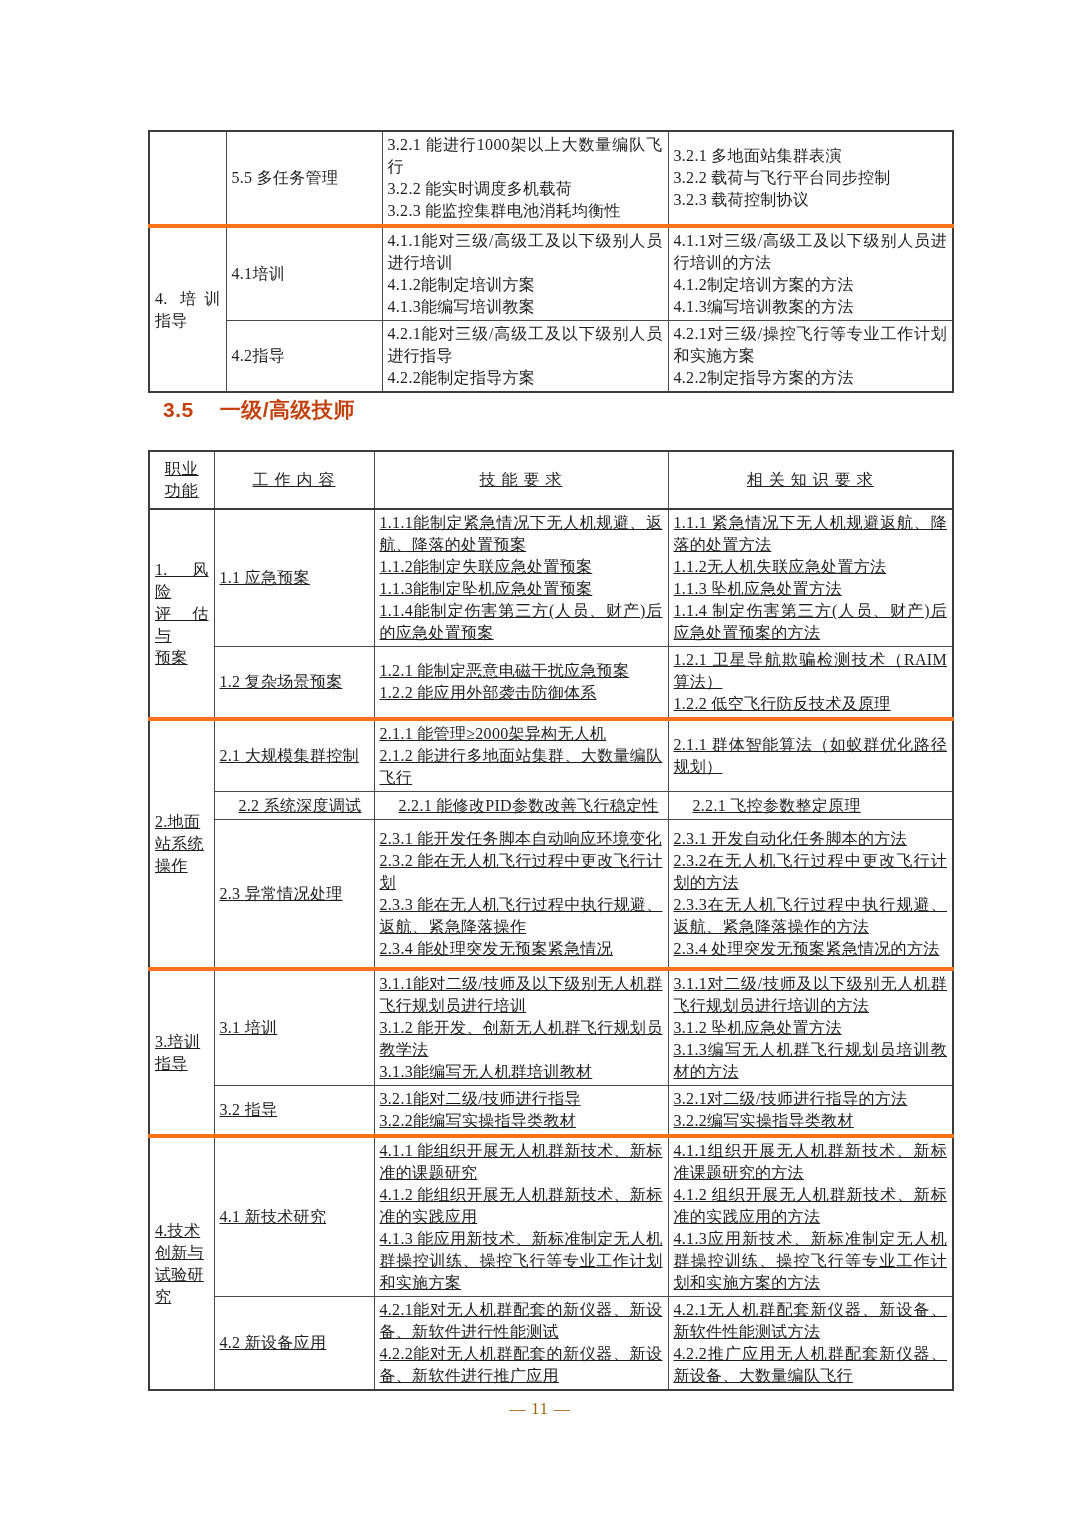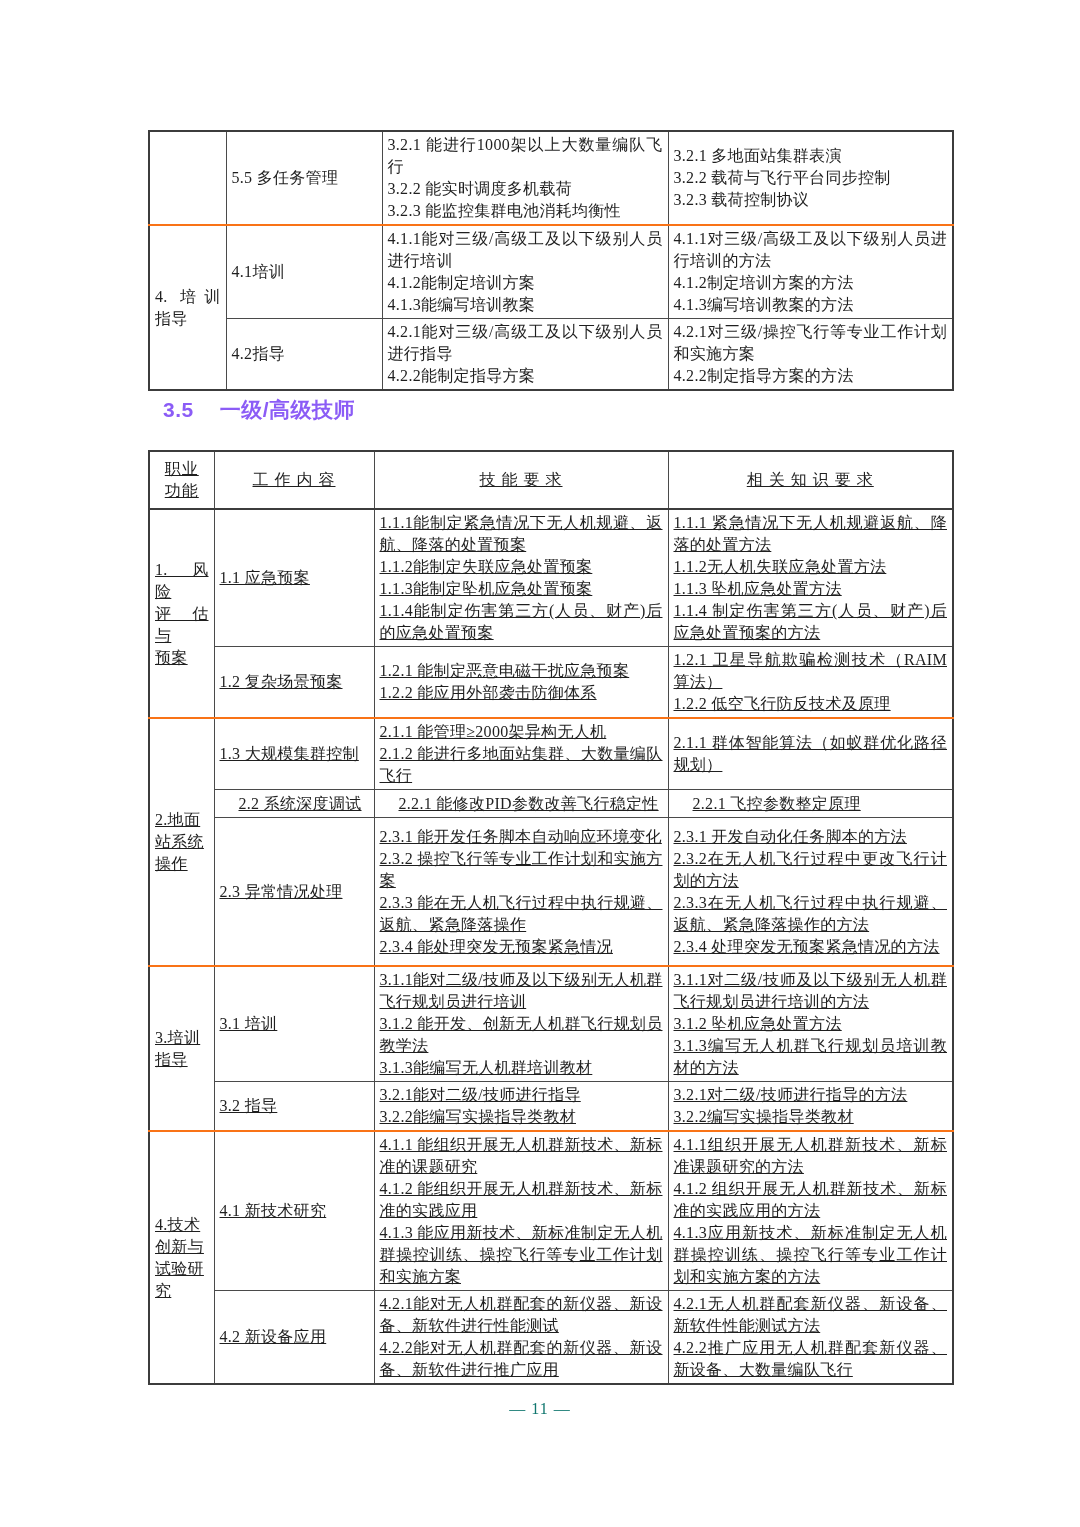--- a/index.html
+++ b/index.html
@@ -22,46 +22,46 @@
     border: 1px solid #4a4a4a;
     font-size: 16px;
     line-height: 22px;
     padding: 2px 5px;
     vertical-align: middle;
     white-space: pre-line;
     text-align: justify;
     letter-spacing: 0.3px;
     overflow: hidden;
   }
-  tr.group-start > td { border-top: 2px solid #f97316; }
+  tr.group-start > td { border-top: 4px solid #f97316; }
   tr.header-row > td {
     text-align: center;
     border-bottom: 2px solid #3c3c3c;
     letter-spacing: 1px;
   }
   td.func-cell { padding: 2px 2px 2px 3px; }
   #top-table   { top: 130px; left: 148px; width: 804px; }
   #main-table  { top: 450px; left: 148px; width: 804px; text-decoration: underline; }
   .section-heading {
     position: absolute;
     top: 396px; left: 163px;
     font-family: "Liberation Sans", "DejaVu Sans", sans-serif;
     font-weight: bold;
     font-size: 21px;
-    color: #8b5cf6;
+    color: #c2410c;
     letter-spacing: 0.5px;
     text-align: center;
   }
   .section-heading .sec-num { margin-right: 26px; }
   .page-footer {
     position: absolute;
     top: 1400px; left: 0; width: 100%;
     text-align: center;
     font-size: 16px;
-    color: #0f766e;
+    color: #a16207;
     letter-spacing: 1px;
   }
   
   #top-table  tr.tr0 td { height: 84px; }
   #top-table  tr.tr1 td { height: 85px; }
   #top-table  tr.tr2 td { height: 61px; }
   #main-table tr.trh td { height: 52px; }
   #main-table tr.tr0 td { height: 129px; }
   #main-table tr.tr1 td { height: 57px; }
   #main-table tr.tr2 td { height: 65px; }
@@ -152,34 +152,34 @@
         <td>1.2 复杂场景预案</td>
         <td>1.2.1 能制定恶意电磁干扰应急预案
 1.2.2 能应用外部袭击防御体系</td>
         <td>1.2.1 卫星导航欺骗检测技术（RAIM算法）
 1.2.2 低空飞行防反技术及原理</td>
       </tr>
       <tr class="tr2 group-start">
         <td class="func-cell" rowspan="3">2.地面
 站系统
 操作</td>
-        <td>1.3 大规模集群控制</td>
+        <td>2.1 大规模集群控制</td>
         <td>2.1.1 能管理≥2000架异构无人机
 2.1.2 能进行多地面站集群、大数量编队飞行</td>
         <td>2.1.1 群体智能算法（如蚁群优化路径规划）</td>
       </tr>
       <tr class="tr3">
         <td>2.2 系统深度调试</td>
         <td>2.2.1 能修改PID参数改善飞行稳定性</td>
         <td>2.2.1 飞控参数整定原理</td>
       </tr>
       <tr class="tr4">
         <td>2.3 异常情况处理</td>
         <td>2.3.1 能开发任务脚本自动响应环境变化
-2.3.2 操控飞行等专业工作计划和实施方案
+2.3.2 能在无人机飞行过程中更改飞行计划
 2.3.3 能在无人机飞行过程中执行规避、返航、紧急降落操作
 2.3.4 能处理突发无预案紧急情况</td>
         <td>2.3.1 开发自动化任务脚本的方法
 2.3.2在无人机飞行过程中更改飞行计划的方法
 2.3.3在无人机飞行过程中执行规避、返航、紧急降落操作的方法
 2.3.4 处理突发无预案紧急情况的方法</td>
       </tr>
       <tr class="tr5 group-start">
         <td class="func-cell" rowspan="2">3.培训
 指导</td>

